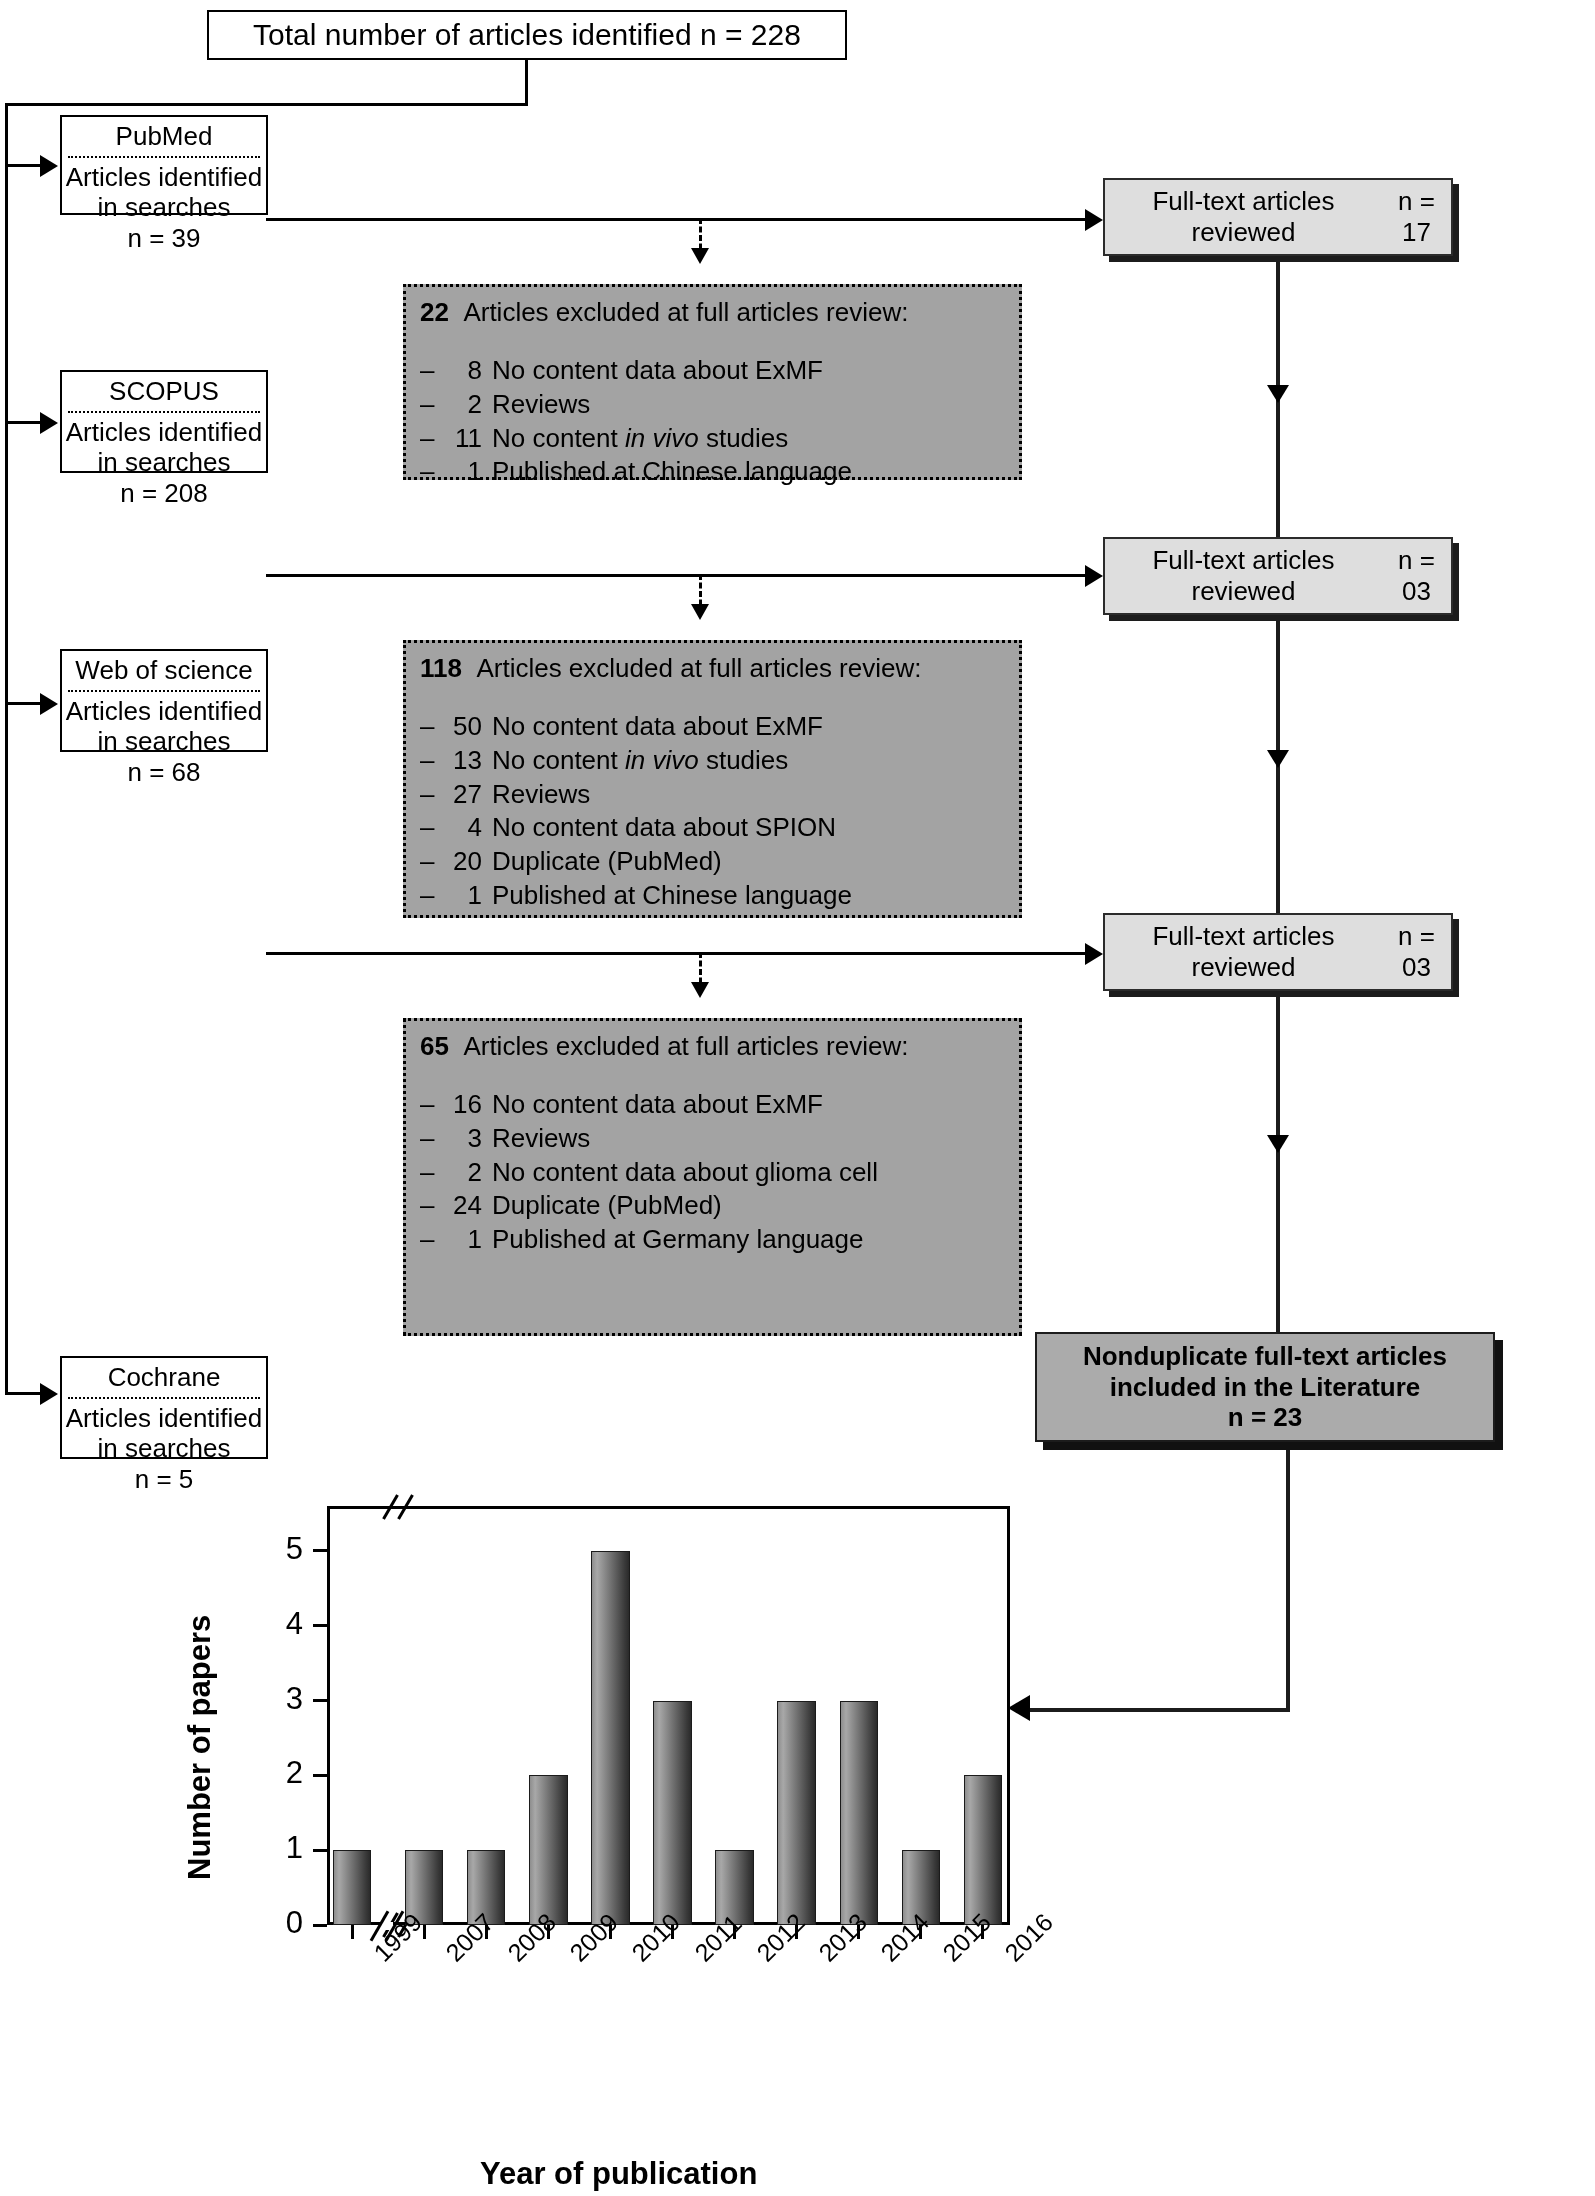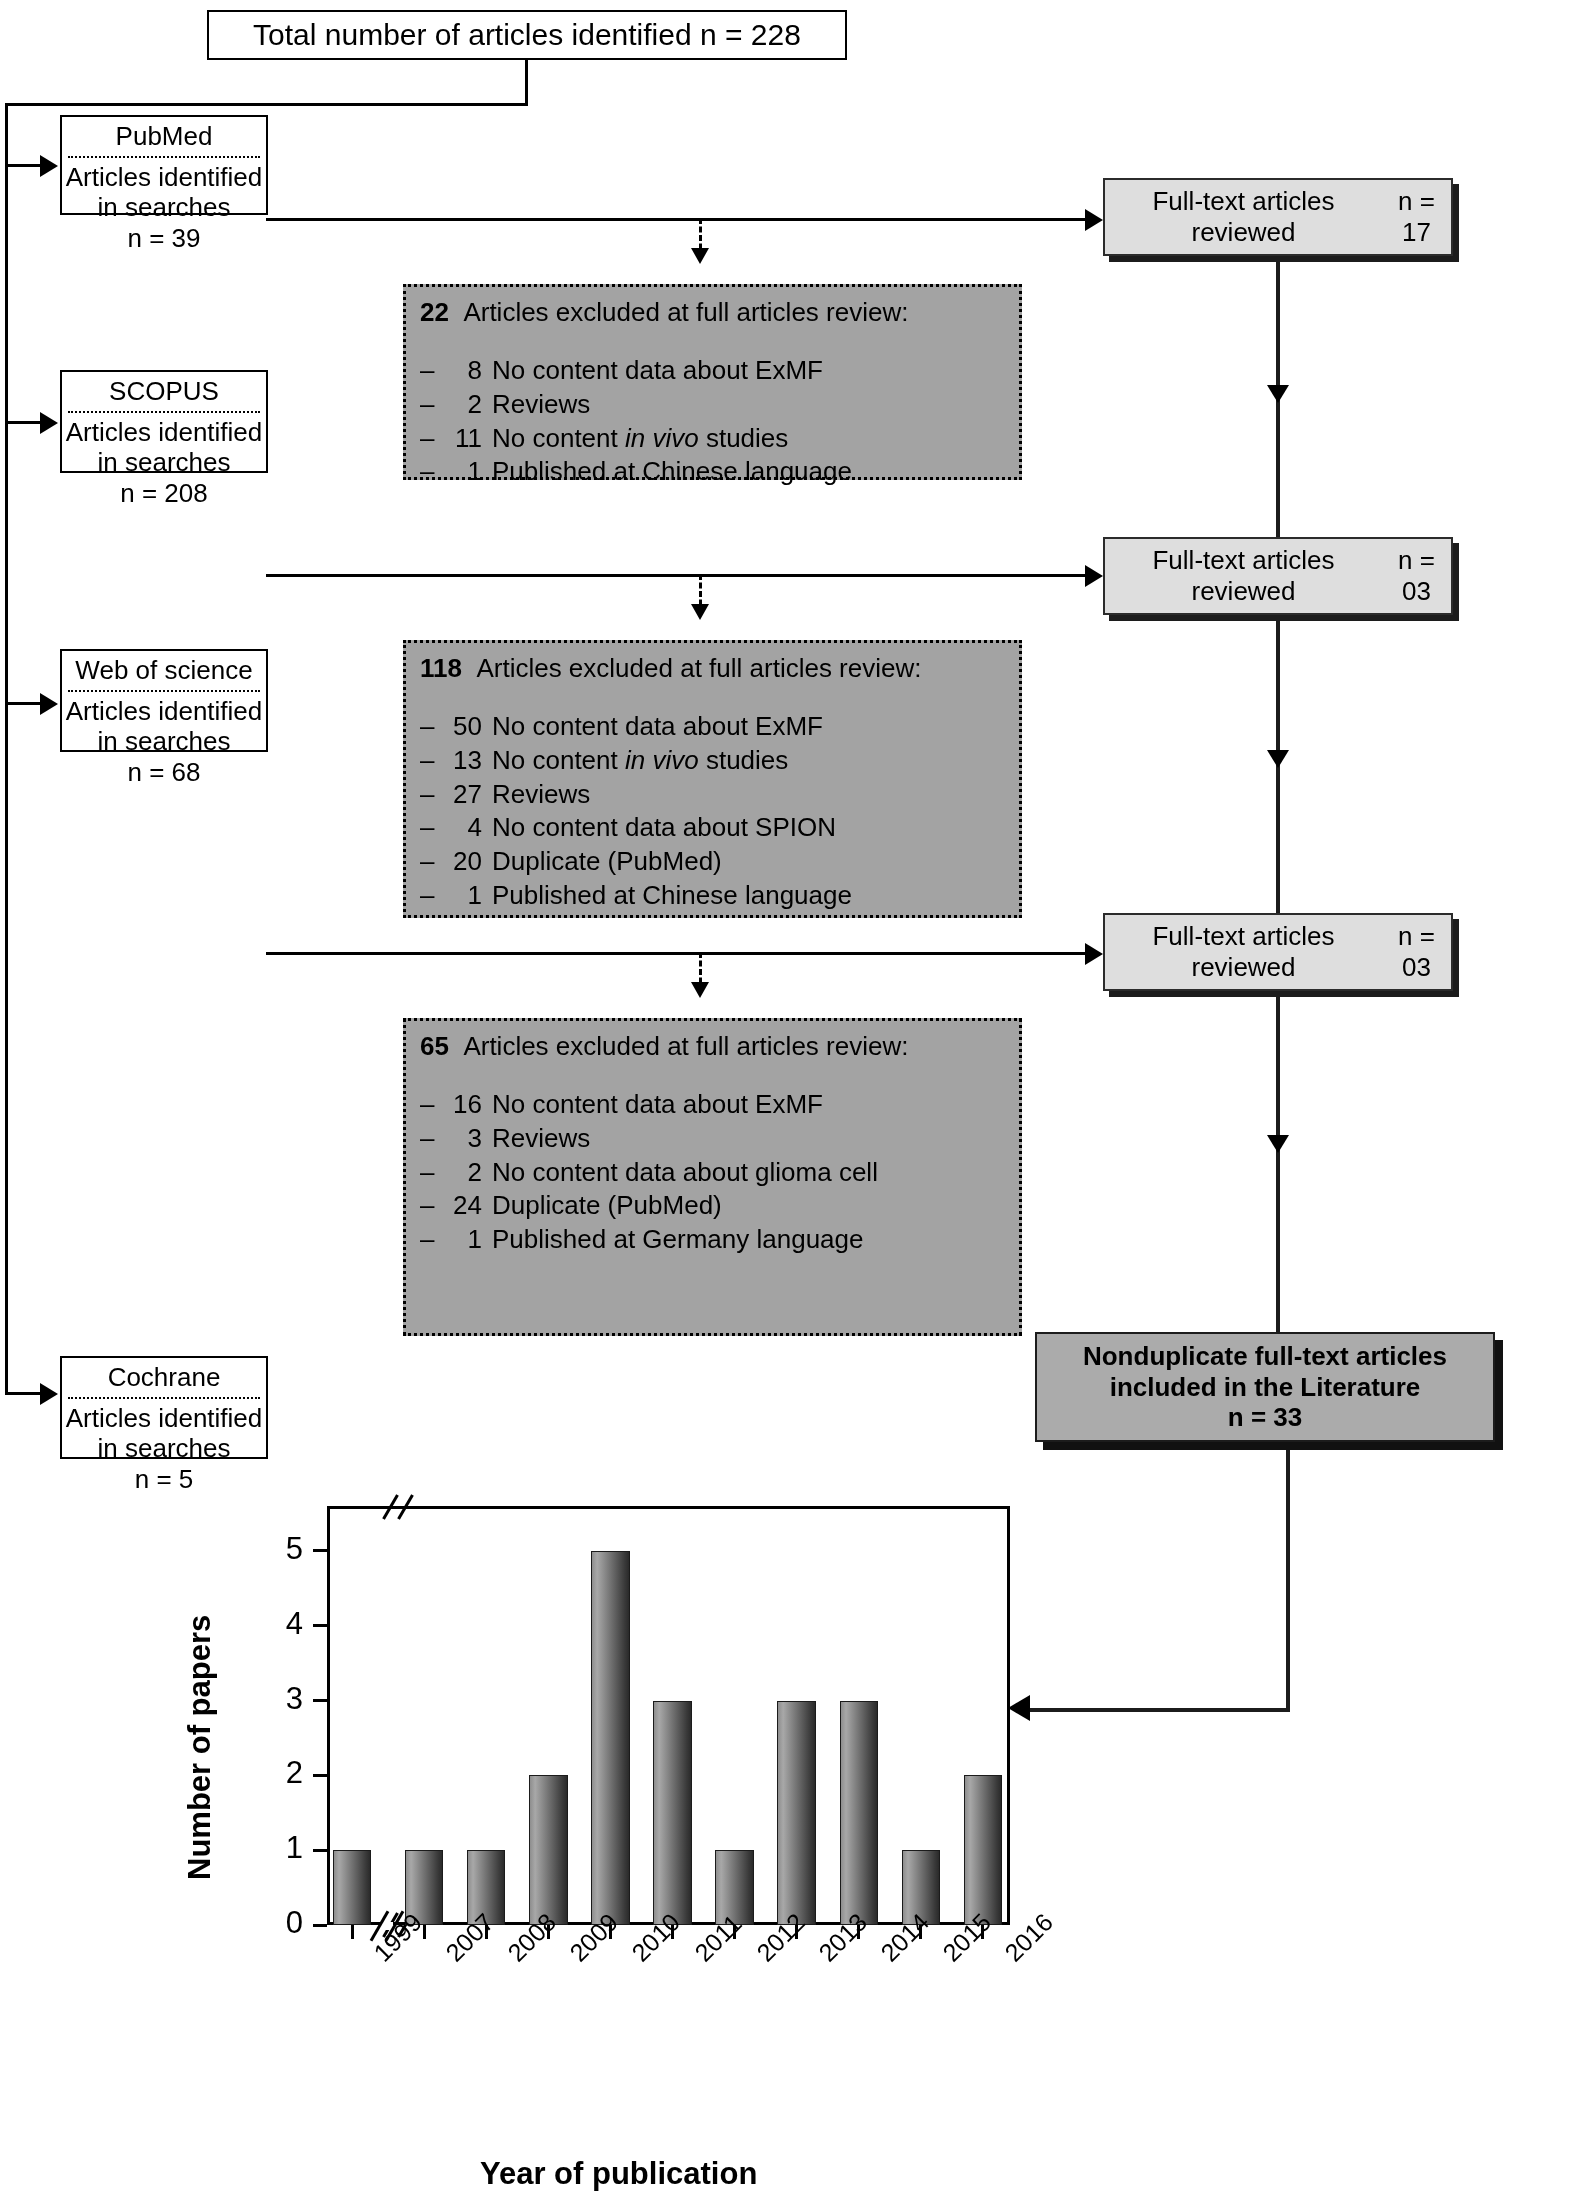--- a/index.html
+++ b/index.html
@@ -261,21 +261,21 @@
 
   <div class="vl-thick" style="left:1276px;top:615px;height:298px;"></div>
   <div class="arrow-d" style="left:1267px;top:750px;"></div>
 
   <div class="vl-thick" style="left:1276px;top:991px;height:341px;"></div>
   <div class="arrow-d" style="left:1267px;top:1135px;"></div>
 
   <div class="box darkbox" style="left:1035px;top:1332px;width:460px;height:110px;">
     <span>Nonduplicate full-text articles</span>
     <span>included in the Literature</span>
-    <span>n = 33</span>
+    <span>n = 23</span>
   </div>
 
   <div class="vl-thick" style="left:1286px;top:1450px;height:262px;"></div>
   <div class="hl-thick" style="left:1028px;top:1708px;width:262px;"></div>
   <div class="arrow-l" style="left:1008px;top:1695px;"></div>
 
   <div id="chart" style="left:0px;top:1480px;width:1100px;height:716px;">
 
     <div class="plot" style="left:327px;top:26px;width:683px;height:419px;"></div>
 

